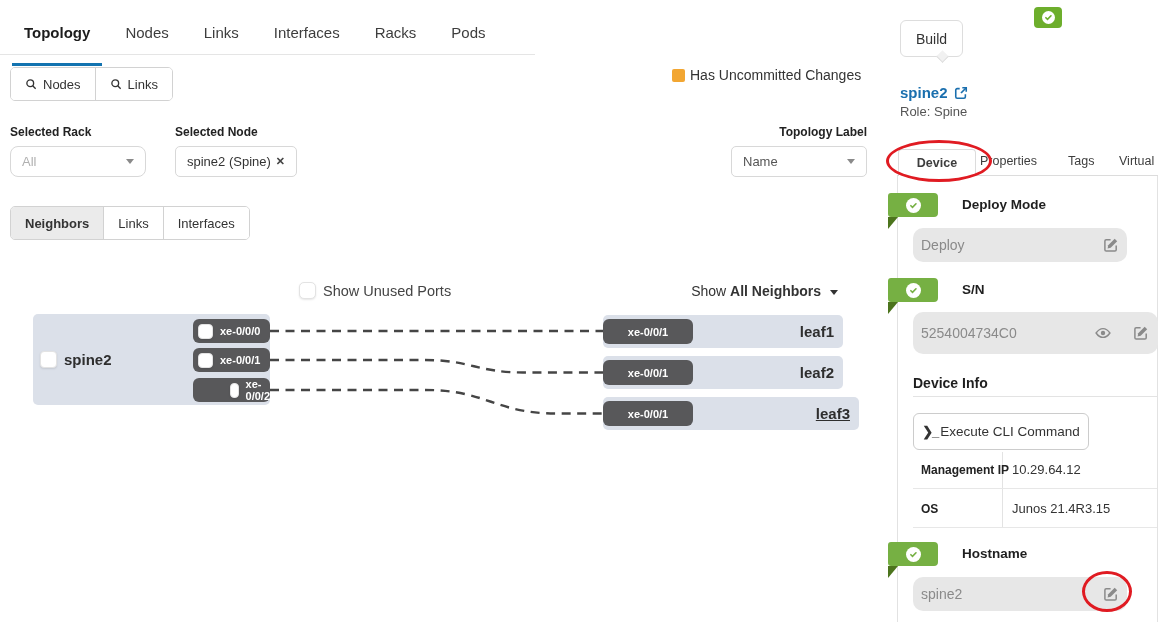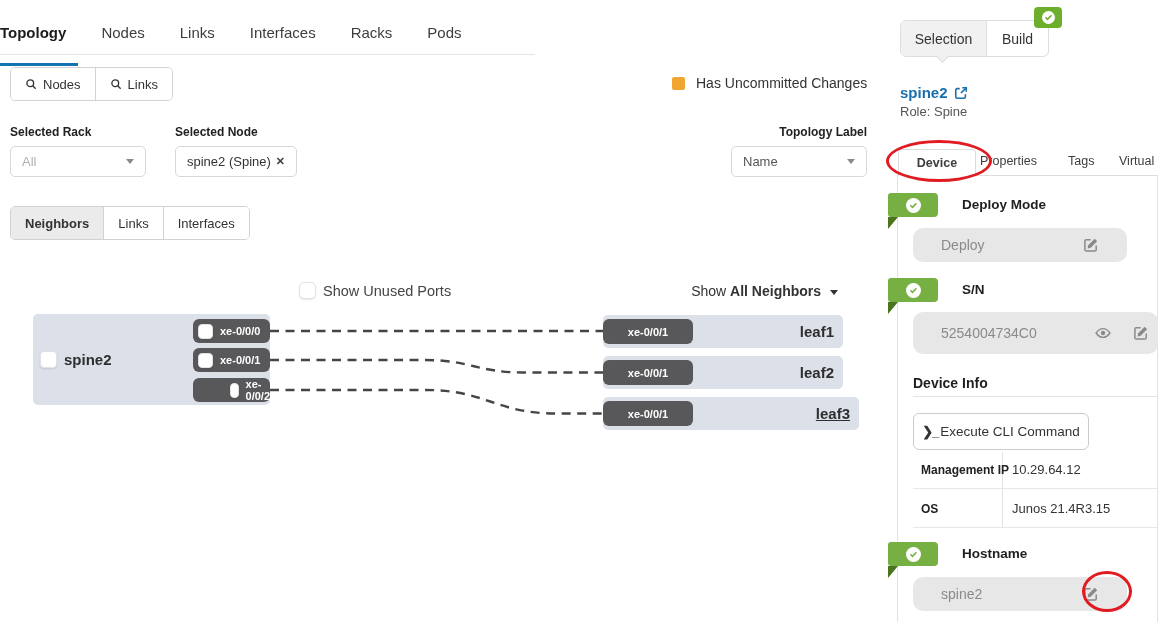--- a/index.html
+++ b/index.html
@@ -1,34 +1,34 @@
 <!DOCTYPE html>
 <html><head>
 <meta charset="utf-8">
 <style>
   *{margin:0;padding:0;box-sizing:border-box;}
   html,body{width:1168px;height:622px;}
   body{position:relative;background:#fff;font-family:"Liberation Sans",sans-serif;color:#333;overflow:hidden;}
   .abs{position:absolute;}
 
   
-  .main-tabs{left:0;top:22px;width:535px;height:33px;display:flex;gap:35px;border-bottom:1px solid #e5e5e5;}
+  .main-tabs{left:0;top:22px;width:535px;height:33px;display:flex;gap:35px;padding-left:24px;border-bottom:1px solid #e5e5e5;}
   .main-tab{font-size:15px;color:#3d3d3d;position:relative;cursor:pointer;line-height:22px;}
   .main-tab.active{font-weight:bold;color:#1c1c1c;}
   .main-tab.active::after{content:"";position:absolute;left:-12px;right:-12px;bottom:-12px;height:3px;background:#1273b0;}
 
   
   .btn-group{display:inline-flex;border:1px solid #d2d2d2;border-radius:5px;background:#fff;overflow:hidden;}
   .btn{height:32px;padding:0 14px;display:flex;align-items:center;gap:6px;font-size:13px;color:#333;border-right:1px solid #d2d2d2;cursor:pointer;background:#fff;white-space:nowrap;}
   .btn:last-child{border-right:none;}
   .btn.active{background:#ebebeb;font-weight:bold;}
   .btn svg{width:12px;height:12px;}
 
   
-  .legend{display:flex;align-items:center;gap:11px;font-size:14px;color:#333;margin-top:8px;}
+  .legend{display:flex;align-items:center;gap:5px;font-size:14px;color:#333;}
   .legend-swatch{width:13px;height:13px;background:#f2a632;border-radius:2px;}
 
   
   .lbl{font-size:12px;font-weight:bold;color:#222;}
   .control{height:31px;border:1px solid #d8d8d8;border-radius:5px;background:#fff;display:flex;align-items:center;padding:0 11px;font-size:13px;}
   .caret{width:0;height:0;border-left:4px solid transparent;border-right:4px solid transparent;border-top:5px solid #8a8a8a;margin-left:auto;}
   .muted{color:#b0b0b0;}
   .clear-x{margin-left:auto;font-size:11px;font-weight:bold;color:#444;cursor:pointer;}
 
   
@@ -52,21 +52,21 @@
   .role{font-size:13px;color:#555;}
 
   .detail-tab{font-size:12.5px;color:#3d3d3d;cursor:pointer;}
   .detail-tab.active-box{background:#fff;border:1px solid #dcdcdc;border-bottom:none;border-radius:4px 4px 0 0;display:flex;align-items:center;justify-content:center;font-weight:bold;z-index:2;}
   .hline{background:#dcdcdc;height:1px;}
   .vline{background:#e3e3e3;width:1px;}
 
   .ribbon{left:888px;width:50px;height:24px;background:#76b043;border-radius:3px 4px 4px 3px;display:flex;align-items:center;justify-content:center;z-index:3;}
   .ribbon-fold{left:888px;width:10px;height:12px;background:#4c741d;clip-path:polygon(0 0,100% 0,0 100%);z-index:2;}
   .sec-title{font-size:13.5px;font-weight:bold;color:#1f1f1f;}
-  .field{background:#e7e7e7;border-radius:10px;display:flex;align-items:center;padding:0 28px;font-size:14px;color:#8a8a8a;}
+  .field{background:#e7e7e7;border-radius:10px;display:flex;align-items:center;padding:0 8px;font-size:14px;color:#8a8a8a;}
   .icon-btn{display:flex;color:#8a8a8a;cursor:pointer;}
   .icon-btn svg{width:16px;height:16px;}
 
   .cli-btn{border:1px solid #ccc;border-radius:6px;background:#fff;display:flex;align-items:center;justify-content:center;gap:2px;font-size:13.5px;color:#333;cursor:pointer;}
   .cli-icon{font-weight:bold;font-size:13px;letter-spacing:-1px;}
   .info-label{font-size:12px;font-weight:bold;color:#222;padding-left:8px;}
   .info-value{font-size:13px;color:#333;}
   .dim-title{font-size:14px;font-weight:bold;color:#1f1f1f;}
 
   .annot{border:3px solid #e01b22;border-radius:50%;z-index:10;pointer-events:none;}
@@ -99,21 +99,21 @@
     <span>Links</span>
   </span>
 </div>
 
 <div class="abs legend" style="left:672px;top:67px;">
   <span class="legend-swatch"></span>
   <span>Has Uncommitted Changes</span>
 </div>
 
 <div class="abs lbl" style="left:10px;top:125px;">Selected Rack</div>
-<div class="abs control" style="left:10px;top:146px;width:136px;">
+<div class="abs control" style="left:10px;top:146px;width:136px;border-radius:8px;">
   <span class="muted">All</span>
   <span class="caret"></span>
 </div>
 
 <div class="abs lbl" style="left:175px;top:125px;">Selected Node</div>
 <div class="abs control" style="left:175px;top:146px;width:122px;">
   <span>spine2 (Spine)</span>
   <span class="clear-x">✕</span>
 </div>
 
@@ -174,21 +174,20 @@
   <span>xe-0/0/1</span>
 </div>
 <div class="abs node-box leaf" style="left:603px;top:397px;width:256px;height:33px;text-decoration:underline;">
   <span>leaf3</span>
 </div>
 <div class="abs chip" style="left:603px;top:401px;width:90px;height:25px;justify-content:center;">
   <span>xe-0/0/1</span>
 </div>
 
 <div class="abs sel-tabs" style="left:900px;top:20px;">
-  <span class="sel-tab active" style="width:86px;">Selection</span>
   <span class="sel-tab" style="width:61px;">Build</span>
 </div>
 <span class="abs notch" style="left:938px;top:52px;"></span>
 
 <div class="abs status-badge" style="left:1034px;top:7px;width:28px;height:21px;">
   <span class="check-circle" style="width:13px;height:13px;">
     <svg viewBox="0 0 12 12" width="9" height="9">
         <path d="M2.5 6.3l2.2 2.2 4.6-4.8" fill="none" stroke="#6dae2c" stroke-width="2.2" stroke-linecap="round"></path>
       </svg>
   </span>

